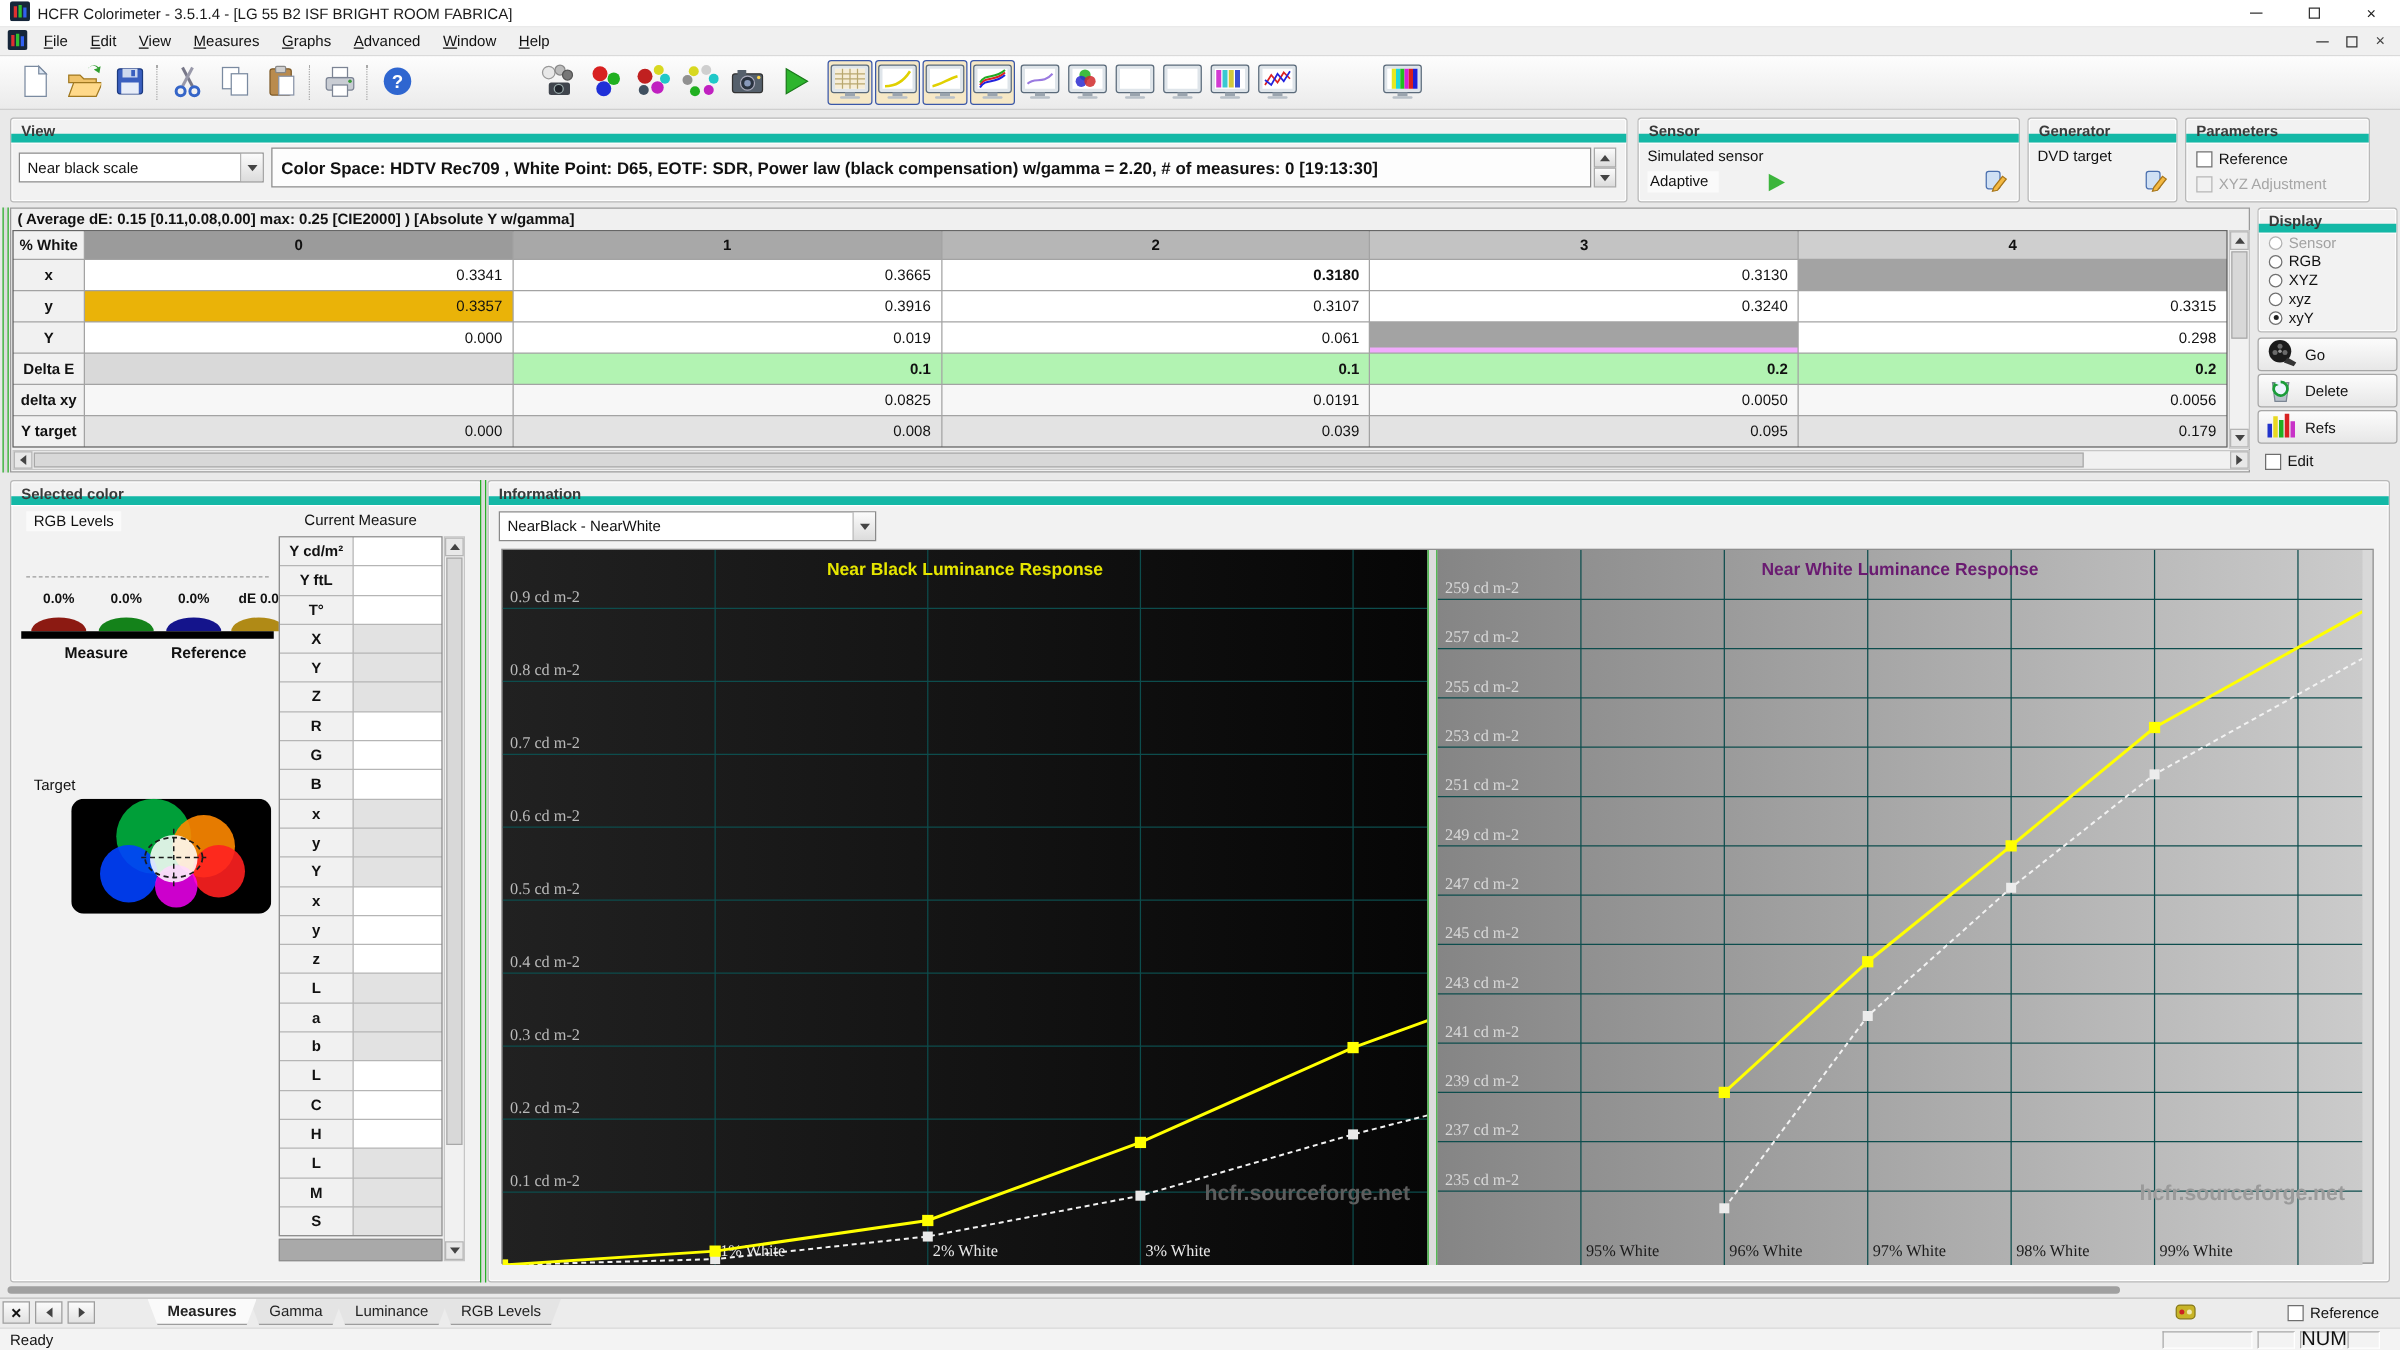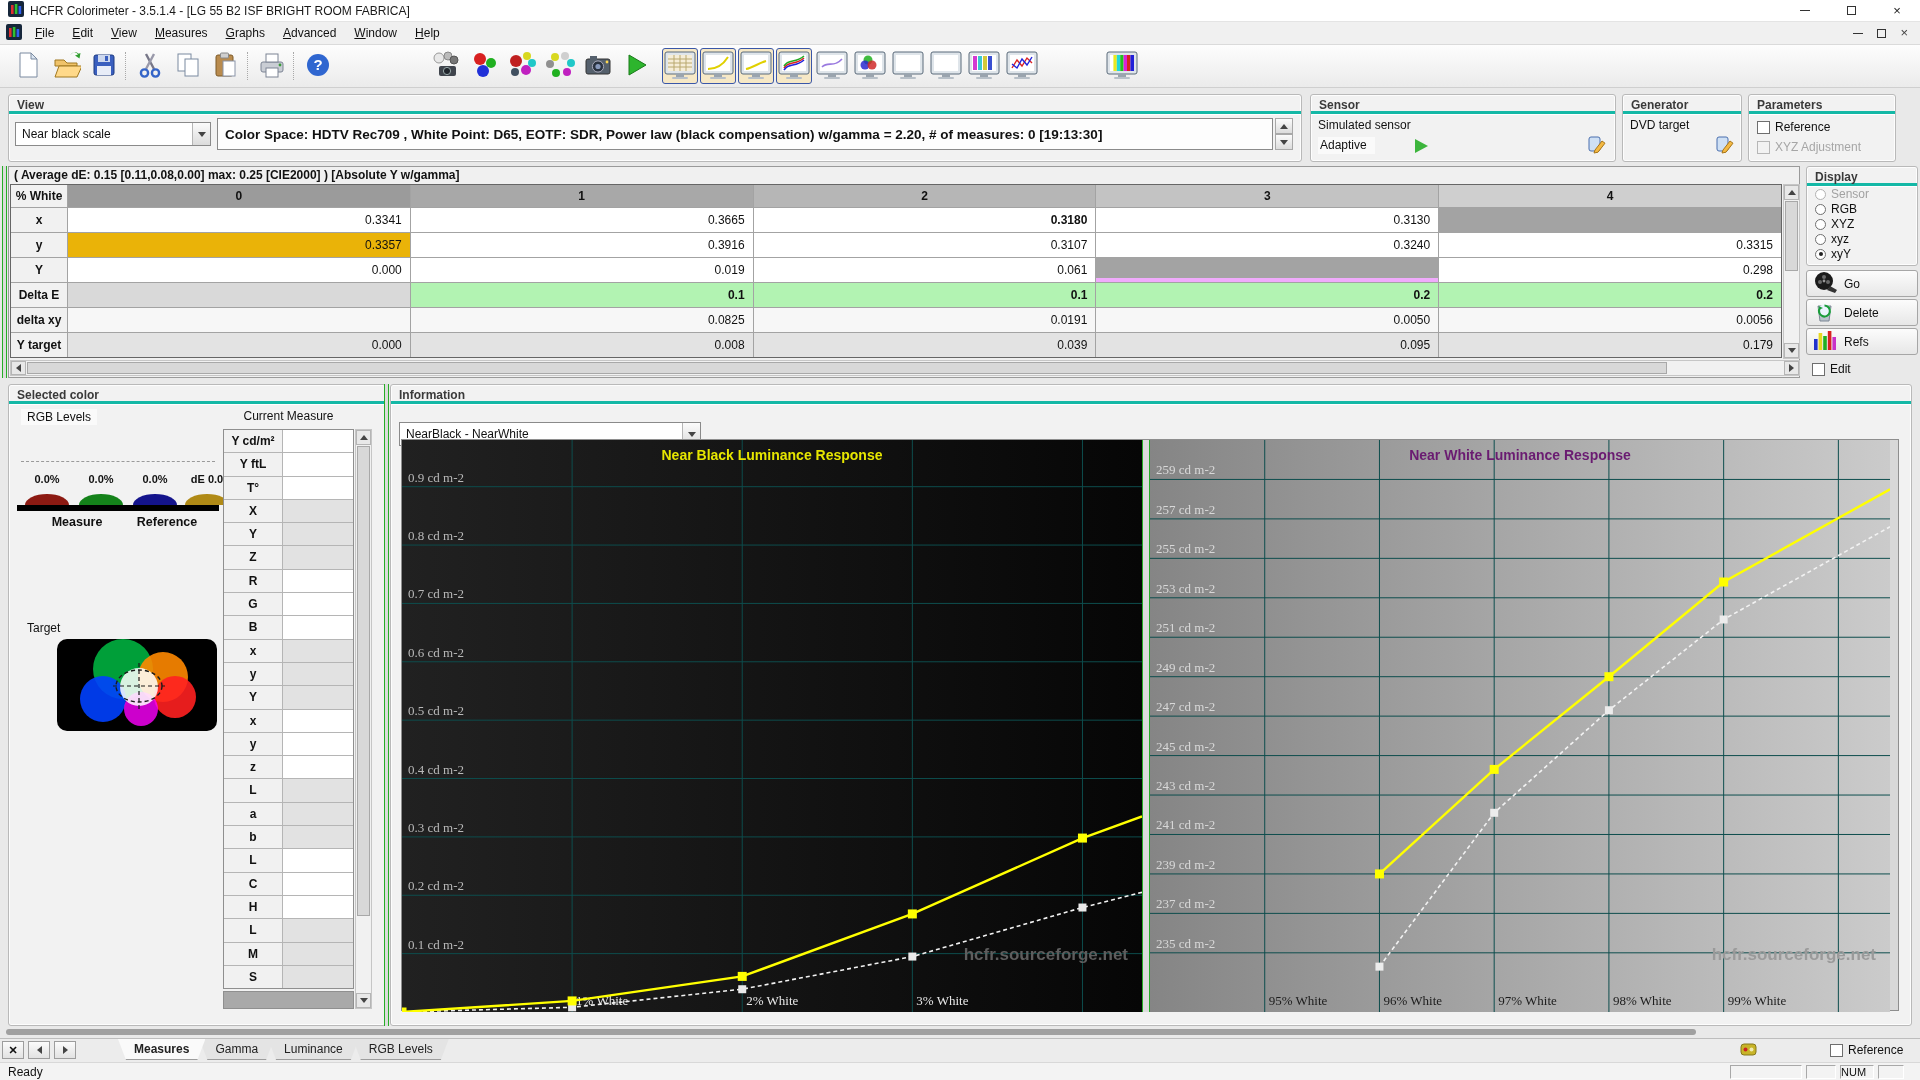--- a/index.html
+++ b/index.html
@@ -18,21 +18,21 @@
 .menubar{position:absolute;top:22px;left:0;right:0;height:23px;background:#f0f0f0;display:flex;align-items:center;padding-left:6px;gap:0;border-bottom:1px solid #dadada}
 .menu-item{padding:3px 9px}
 .mdi-btns{margin-left:auto;display:flex;gap:14px;padding-right:12px;align-items:center;color:#444}
 
 .toolbar{position:absolute;top:45px;left:0;right:0;height:43px;background:linear-gradient(#fdfdfd,#ebebeb);border-bottom:1px solid #cfcfcf}
 .tbtn{position:absolute;top:3px;width:36px;height:36px;display:flex;align-items:center;justify-content:center;border-radius:3px}
 .tbtn.sel{background:#f6e8c6;border:1px solid #3a57a8}
 .tsep{position:absolute;top:7px;height:28px;border-left:1px dotted #a9a9a9}
 
 .gb{position:absolute;background:#f2f2f2;border:1px solid #b9b9b9;border-radius:3px;box-shadow:inset 0 0 0 1px #fdfdfd}
-.gb-title{height:19px;line-height:18px;font-weight:bold;color:#3a3a3a;padding:1px 8px 0;border-bottom:3px solid #14b8a6;box-shadow:0 1px 0 #fff}
+.gb-title{height:19px;line-height:18px;font-weight:bold;color:#3a3a3a;padding:1px 8px 0;border-bottom:7px solid #14b8a6;box-shadow:0 1px 0 #fff}
 .combo{position:absolute;background:#fff;border:1px solid #8a8a8a;display:flex;align-items:center;padding-left:6px}
 .combo-arrow{margin-left:auto;width:18px;align-self:stretch;border-left:1px solid #b5b5b5;background:linear-gradient(#fbfbfb,#dcdcdc);display:flex;align-items:center;justify-content:center}
 .tri-dn{width:0;height:0;border-left:4px solid transparent;border-right:4px solid transparent;border-top:5px solid #444}
 .tri-up-s{width:0;height:0;border-left:4px solid transparent;border-right:4px solid transparent;border-bottom:5px solid #444}
 .tri-l{width:0;height:0;border-top:4px solid transparent;border-bottom:4px solid transparent;border-right:5px solid #444}
 .tri-r{width:0;height:0;border-top:4px solid transparent;border-bottom:4px solid transparent;border-left:5px solid #444}
 .infofield{position:absolute;background:#fdfdfd;border:1px solid #8a8a8a;font-weight:bold;font-size:13.5px;display:flex;align-items:center;padding:0 7px;white-space:nowrap;overflow:hidden}
 .spin{position:absolute;display:flex;flex-direction:column}
 .spin div{flex:1;width:18px;background:linear-gradient(#fbfbfb,#dcdcdc);border:1px solid #a8a8a8;display:flex;align-items:center;justify-content:center}
 
@@ -79,21 +79,21 @@
 .chart{position:absolute;overflow:hidden}
 #chart-nearblack{left:0;top:0;width:740px;height:572px;background:linear-gradient(90deg,#212121,#060606)}
 #chart-nearwhite{left:748px;top:0;width:740px;height:572px;background:linear-gradient(90deg,#858585,#cbcbcb)}
 
 .tabrow{position:absolute;left:0;right:0;top:1038px;height:24px;background:#ececec;border-top:1px solid #bdbdbd;display:flex;align-items:flex-start}
 .navbtn{width:22px;height:18px;margin:2px 2px 0 2px;background:linear-gradient(#fbfbfb,#e2e2e2);border:1px solid #9d9d9d;display:flex;align-items:center;justify-content:center;font-size:11px;font-weight:bold}
 .tab{position:relative;height:21px;line-height:20px;padding:0 16px;margin-right:-6px;background:#e4e4e4;clip-path:polygon(0 0,100% 0,calc(100% - 8px) 100%,8px 100%);border-bottom:1px solid #9d9d9d;color:#222}
 .tab.active{background:#fafafa;font-weight:bold;z-index:2}
 
 .statusbar{position:absolute;left:0;right:0;top:1062px;height:18px;background:#f3f3f3;border-top:1px solid #d8d8d8;font-size:12px}
-.scell{position:absolute;top:2px;height:14px;border:1px solid #a8a8a8;border-right-color:#fff;border-bottom-color:#fff;background:#f3f3f3;font-size:11px;line-height:12px}
+.scell{position:absolute;top:2px;height:14px;border:1px solid #a8a8a8;border-right-color:#fff;border-bottom-color:#fff;background:#f3f3f3;font-size:16px;text-align:center;line-height:12px}
 .lbl{position:absolute;white-space:nowrap}
 </style>
 </head>
 <body>
 
 <div id="app">
 
   <div class="titlebar">
     <span id="app-logo"><svg width="16" height="16" viewBox="0 0 16 16">
           <rect width="16" height="16" rx="2" fill="#16263a"></rect>
@@ -625,21 +625,21 @@
           <span class="tri-dn"></span>
         </div>
     </div>
     <div id="cmfooter"></div>
   </div>
 
   <div class="vsplit" style="left:384px;top:384px;width:5px;height:642px"></div>
 
   <div class="gb" style="left:390px;top:384px;width:1522px;height:642px">
     <div class="gb-title">Information</div>
-    <div class="combo" style="left:8px;top:37px;width:302px;height:24px">
+    <div class="combo" style="left:8px;top:24px;width:302px;height:24px">
       <span>NearBlack - NearWhite</span>
       <span class="combo-arrow">
           <span class="tri-dn"></span>
         </span>
     </div>
     <div class="abs" style="left:10px;top:54px;width:1498px;height:572px;border:1px solid #8e8e8e;background:#d8d8d8">
       <div class="chart" id="chart-nearblack"><svg width="740" height="572">
             <line x1="170.11494252873564" y1="0" x2="170.11494252873564" y2="572" stroke="#0d4d4d"></line>
             <line x1="340.2298850574713" y1="0" x2="340.2298850574713" y2="572" stroke="#0d4d4d"></line>
             <line x1="510.3448275862069" y1="0" x2="510.3448275862069" y2="572" stroke="#0d4d4d"></line>

